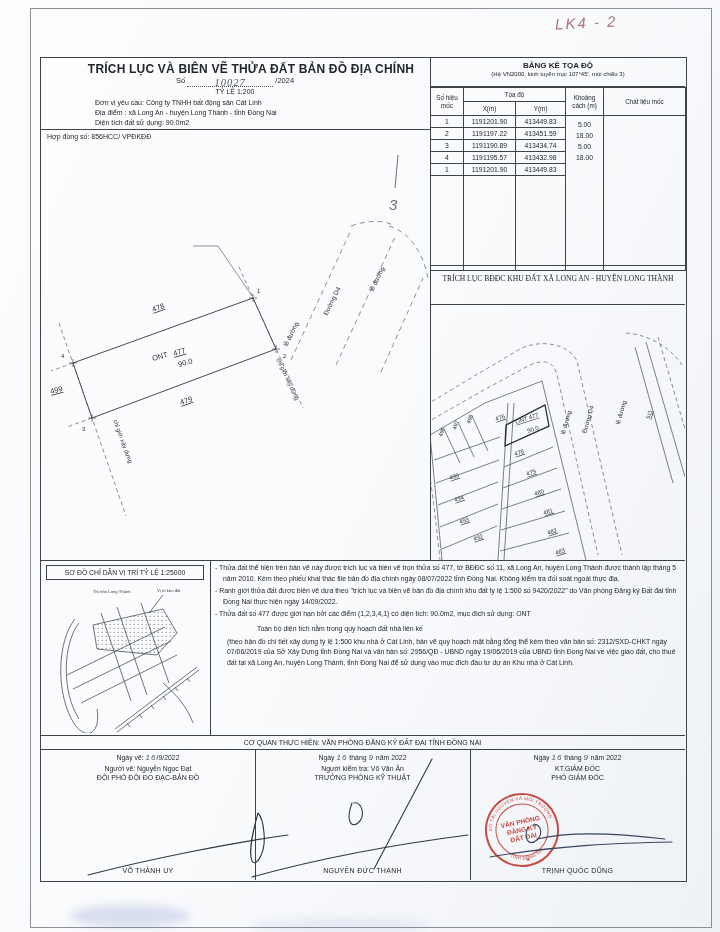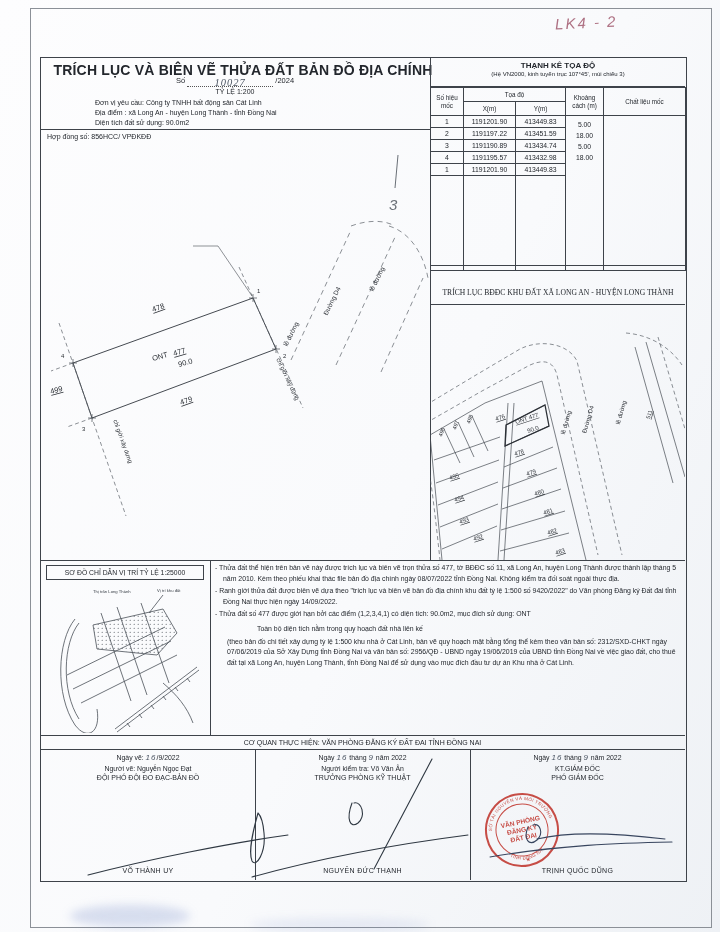--- a/index.html
+++ b/index.html
@@ -12,41 +12,41 @@
   
   .outer-border{left:30px;top:8px;width:680px;height:918px;border:1px solid #8b9097;}
   .smudge{border-radius:50%;filter:blur(5px);}
   .hand{font-style:italic;color:#4b5563;letter-spacing:1px;}
   .hand-pink{font-style:italic;color:#ae7183;letter-spacing:2px;}
   
   .frame{left:40px;top:57px;width:645px;height:823px;border:1px solid #3e434a;}
   .vline{border-left:1px solid #3e434a;width:0;}
   .hline{border-top:1px solid #3e434a;height:0;}
   
-  .hdr-title{left:48px;top:62px;width:390px;text-align:center;font-size:14px;font-weight:bold;letter-spacing:.2px;}
+  .hdr-title{left:56px;top:62px;width:390px;text-align:center;font-size:12px;font-weight:bold;letter-spacing:.2px;}
   .hdr-so{left:40px;top:74px;width:390px;text-align:center;font-size:7.5px;}
   .so-dots{display:inline-block;width:86px;border-bottom:1px dotted #555;text-align:center;position:relative;top:1px;font-family:Liberation Serif, serif;}
   .so-dots .hand{font-size:10.5px;position:relative;top:2px;}
   .hdr-scale{left:40px;top:88px;width:390px;text-align:center;font-size:7px;}
   .hdr-line{left:95px;width:330px;font-size:7px;text-align:left;}
   .contract{left:47px;top:133px;width:340px;font-size:7px;}
   
   .coord-title{left:430px;top:57px;width:255px;height:30px;border-bottom:1px solid #3e434a;border-left:1px solid #3e434a;box-sizing:border-box;text-align:center;}
   .ct1{font-size:8px;font-weight:bold;margin-top:4px;}
   .ct2{font-size:6px;margin-top:1px;}
   table.coord{position:absolute;left:430px;top:87px;width:255px;border-collapse:collapse;table-layout:fixed;}
   table.coord th,table.coord td{border:1px solid #3e434a;padding:0 1px;text-align:center;font-weight:normal;}
   table.coord th{font-size:6.3px;line-height:1.15;height:13px;}
   table.coord td{font-size:6.8px;height:11px;}
   table.coord tr.filler td{height:94px;}
   td.dist{position:relative;}
   td.dist span{position:absolute;left:0;right:0;text-align:center;font-size:6.8px;}
   
   .extract{left:430px;top:265px;width:255px;height:40px;border-top:1px solid #3e434a;border-bottom:1px solid #3e434a;border-left:1px solid #3e434a;box-sizing:border-box;
-    font-family:"Liberation Serif",serif;font-size:7.6px;text-align:center;line-height:11px;padding-top:21px;}
+    font-family:"Liberation Serif",serif;font-size:7.6px;text-align:center;line-height:11px;padding-top:7px;}
   
   .notes{left:215px;top:563px;width:465px;}
   .notes h4{margin:0 0 3px 0;text-align:center;font-size:7.5px;text-decoration:underline;font-weight:bold;}
   .notes p{margin:0 0 2px 0;font-size:6.9px;line-height:10.6px;}
   .notes p.bullet{padding-left:8px;text-indent:-8px;}
   .notes p.indent1{padding-left:42px;margin-top:4px;}
   .notes p.indent2{padding-left:12px;}
   
   .loc-title{left:46px;top:565px;width:158px;height:15px;border:1px solid #3e434a;box-sizing:border-box;text-align:center;font-size:6.8px;line-height:13px;}
   
@@ -77,21 +77,21 @@
   <span class="so-dots"><span class="hand">10027</span></span>
   <span>/2024</span>
 </div>
 <div class="abs hdr-scale">TỶ LỆ 1:200</div>
 <div class="abs hdr-line" style="top:99px;">Đơn vị yêu cầu: Công ty TNHH bất động sản Cát Linh</div>
 <div class="abs hdr-line" style="top:109px;">Địa điểm : xã Long An - huyện Long Thành - tỉnh Đồng Nai</div>
 <div class="abs hdr-line" style="top:119px;">Diện tích đất sử dụng: 90.0m2</div>
 <div class="abs contract">Hợp đồng số: 856HCC/ VPĐKĐĐ</div>
 
 <div class="abs coord-title">
-  <div class="ct1">THẠNH KÊ TỌA ĐỘ</div>
+  <div class="ct1">BẢNG KÊ TỌA ĐỘ</div>
   <div class="ct2">(Hệ VN2000, kinh tuyến trục 107°45', múi chiếu 3)</div>
 </div>
 <table class="coord">
   <colgroup>
       <col style="width:33px">
       <col style="width:52px">
       <col style="width:50px">
       <col style="width:38px">
       <col style="width:82px">
     </colgroup>

